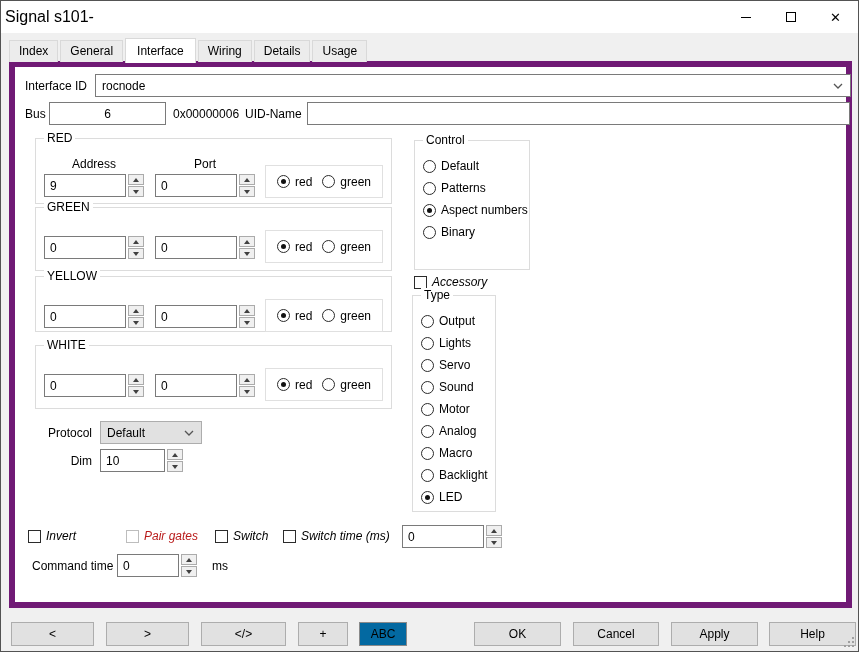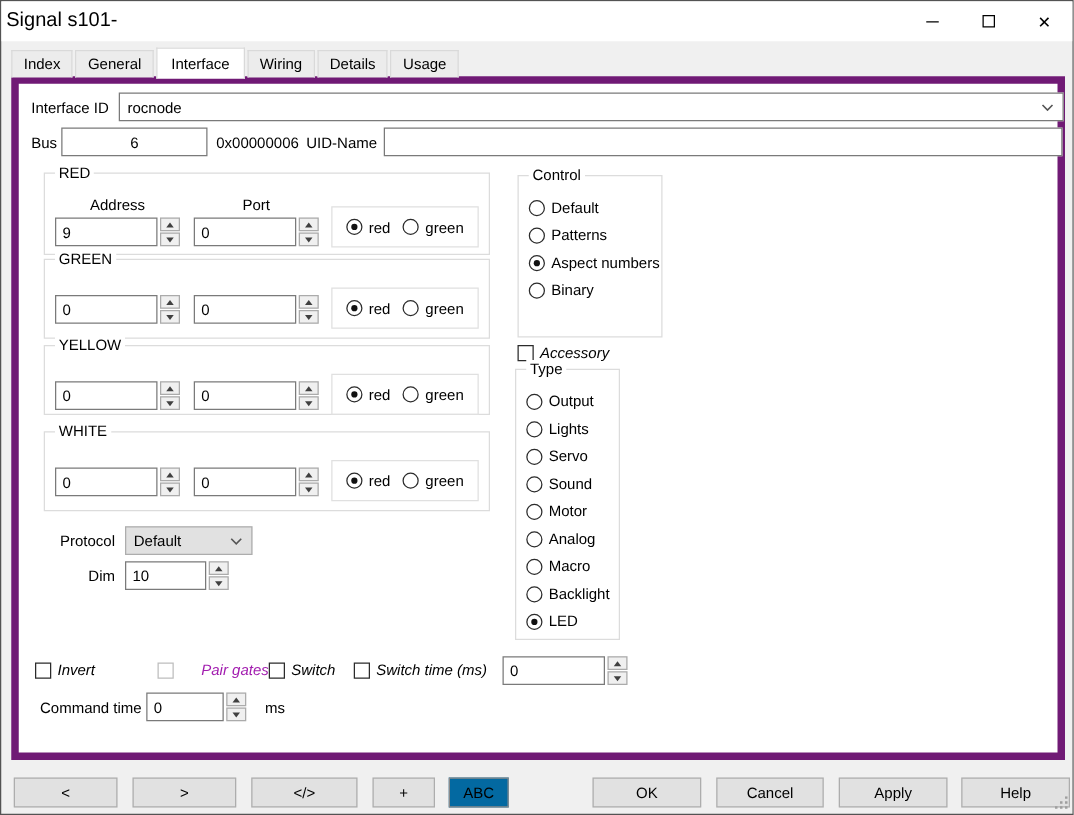--- a/index.html
+++ b/index.html
@@ -45,21 +45,21 @@
 
   
   .radio { width:13px; height:13px; border:1px solid #2b2b2b; border-radius:50%; background:#fff; position:static; display:inline-flex; align-items:center; justify-content:center; flex:none; }
   .radio.checked::after { content:''; width:5px; height:5px; border-radius:50%; background:#111; }
   .checkbox { width:13px; height:13px; border:1px solid #2b2b2b; background:#fff; position:static; flex:none; }
   .checkbox.disabled { border-color:#bdbdbd; }
   .opt-row { display:flex; align-items:center; gap:5px; height:22px; position:static; }
   .opt-row span:last-child { position:static; white-space:nowrap; }
   .ck-item { display:flex; align-items:center; gap:5px; height:16px;font-style:italic; }
   .ck-item span:last-child { position:static; white-space:nowrap; }
-  .ck-item.disabled span:last-child { color:#a21caf;margin-left:17px; }
+  .ck-item.disabled span:last-child { color:#b91c1c; }
 
   .gate-panel { border:1px solid #e0e0e0; height:33px; width:118px; display:flex; align-items:center; justify-content:space-between; padding:0 11px; }
   .col-header { height:15px; line-height:15px; text-align:center; width:100px; }
   .opt-col { display:flex; flex-direction:column; padding-left:8px; position:absolute; }
 
   
   .btn { position:absolute; top:621px; height:24px; background:#e1e1e1; border:1px solid #adadad; display:flex; align-items:center; justify-content:center; font-size:12px; }
   .btn.white { background:#0369a1; border-color:#8a8a8a; }
   .grip { position:absolute; right:3px; bottom:3px; }
 </style>

